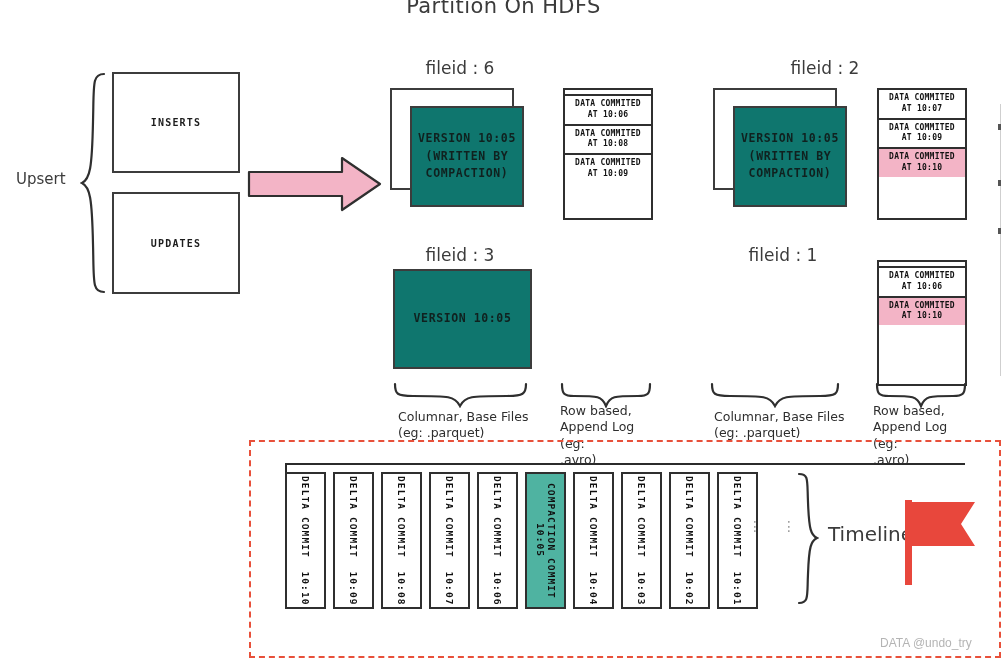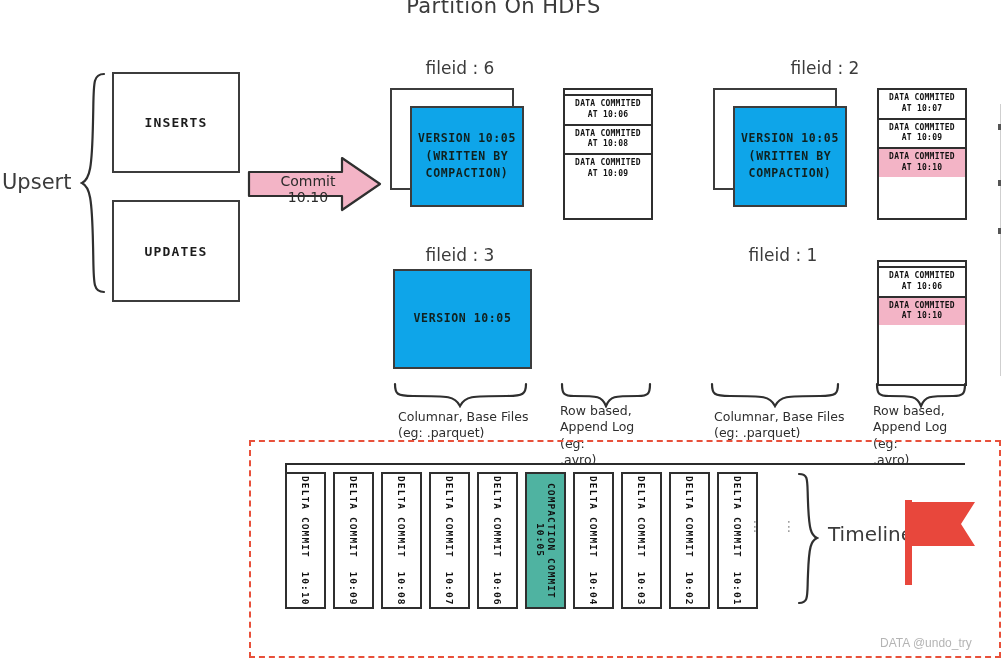--- a/index.html
+++ b/index.html
@@ -13,35 +13,35 @@
 
   
   #title{
     left:0;top:-6px;width:1007px;text-align:center;
     font-size:21px;letter-spacing:.4px;color:#3b3b3b;
     font-family:"DejaVu Sans", sans-serif;font-weight:400;
   }
 
   
   #upsert-label{
-    left:2px;top:170px;font-size:21px;color:#3b3b3b;
+    left:16px;top:170px;font-size:15px;color:#3b3b3b;
     font-family:"DejaVu Sans", sans-serif;
   }
   .brace-left{
     left:80px;top:72px;width:26px;height:222px;
   }
   .io-box{
     border:2px solid #3c3c3c;background:#fff;
     display:flex;align-items:center;justify-content:center;
     font-family:"DejaVu Sans Mono", monospace;
-    font-weight:700;font-size:13px;letter-spacing:1.2px;
+    font-weight:700;font-size:10px;letter-spacing:1.2px;
     color:#1c1c1c;
   }
   #inserts-box{left:112px;top:72px;width:124px;height:97px;}
-  #updates-box{left:112px;top:200px;width:124px;height:98px;}
+  #updates-box{left:112px;top:192px;width:124px;height:98px;}
 
   
   #commit-arrow{left:247px;top:155px;width:135px;height:58px;}
   #commit-arrow .lbl{
     position:absolute;left:12px;top:18px;width:98px;text-align:center;
     font-size:14px;color:#2a2a2a;font-family:"DejaVu Sans", sans-serif;
   }
 
   
   .fileid{
@@ -49,21 +49,21 @@
     text-align:center;
   }
   #fileid1{left:395px;top:58px;width:130px;}
   #fileid2{left:760px;top:58px;width:130px;}
   #fileid3{left:395px;top:245px;width:130px;}
   #fileid4{left:718px;top:245px;width:130px;}
 
   
   .shadow-box{border:2px solid #3c3c3c;background:#fff;}
   .base-box{
-    border:2px solid #3c3c3c;background:#0ea5e9;
+    border:2px solid #3c3c3c;background:#0f766e;
     display:flex;align-items:center;justify-content:center;text-align:center;
     font-family:"DejaVu Sans Mono", monospace;
     font-weight:700;font-size:11.5px;line-height:1.55;letter-spacing:.6px;
     color:#10211f;
   }
   #f1-shadow{left:390px;top:88px;width:120px;height:98px;}
   #f1-base  {left:410px;top:106px;width:110px;height:97px;}
   #f2-shadow{left:713px;top:88px;width:120px;height:98px;}
   #f2-base  {left:733px;top:106px;width:110px;height:97px;}
   #f3-base  {left:393px;top:269px;width:135px;height:96px;}
@@ -159,21 +159,20 @@
   <span>INSERTS</span>
 </div>
 <div class="abs io-box" id="updates-box">
   <span>UPDATES</span>
 </div>
 
 <div class="abs" id="commit-arrow">
   <svg width="135" height="58" viewBox="0 0 135 58">
     <path d="M2 17 L95 17 L95 3 L133 29 L95 55 L95 41 L2 41 Z" fill="#f3b4c6" stroke="#2f2f2f" stroke-width="2.2" stroke-linejoin="round"></path>
   </svg>
-  <div class="lbl">Commit 10:10</div>
 </div>
 
 <div class="abs fileid" id="fileid1">fileid : 6</div>
 <div class="abs fileid" id="fileid2">fileid : 2</div>
 <div class="abs fileid" id="fileid3">fileid : 3</div>
 <div class="abs fileid" id="fileid4">fileid : 1</div>
 
 <div class="abs shadow-box" id="f1-shadow"></div>
 <div class="abs base-box" id="f1-base">
   <span class="ml" style="white-space: pre-line;">VERSION 10:05

